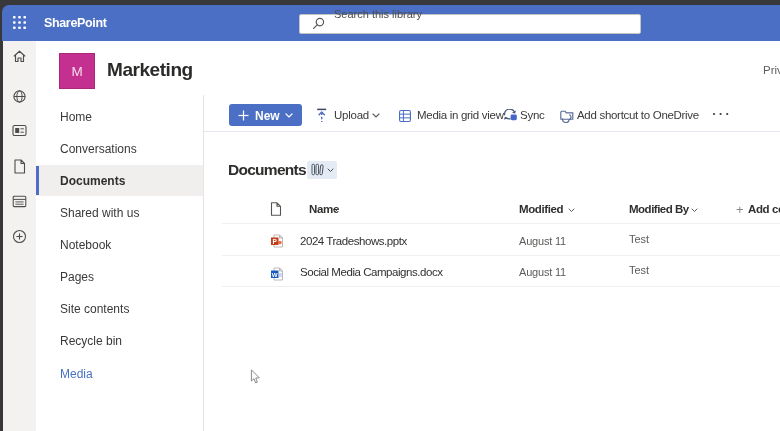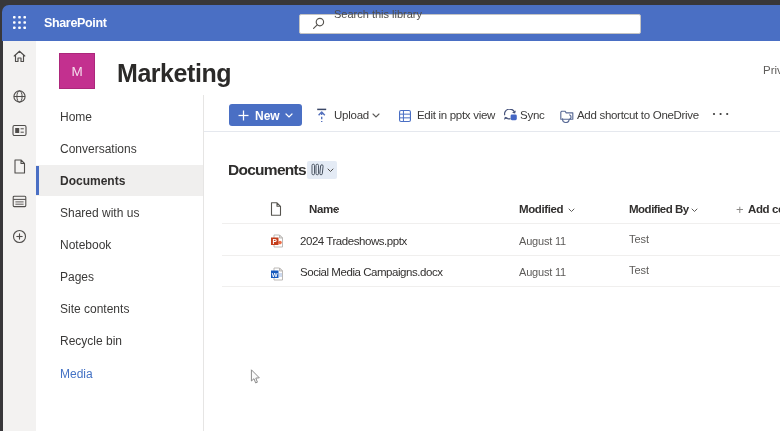--- a/index.html
+++ b/index.html
@@ -63,21 +63,21 @@
   <line x1="3.4" y1="9.2" x2="11.6" y2="9.2" stroke="#4f4d4b" stroke-width="0.9"></line>
 </svg>
 <svg class="abs" style="left:12px;top:229px;" width="15" height="15" viewBox="0 0 15 15">
   <circle cx="7.5" cy="7.5" r="6" fill="none" stroke="#4f4d4b" stroke-width="1.1"></circle>
   <line x1="7.5" y1="4.4" x2="7.5" y2="10.6" stroke="#4f4d4b" stroke-width="1.1"></line>
   <line x1="4.4" y1="7.5" x2="10.6" y2="7.5" stroke="#4f4d4b" stroke-width="1.1"></line>
 </svg>
 
 <div class="abs" style="left:59px;top:53px;width:36px;height:36px;background:#c3308f;border:1px solid rgba(120,20,80,0.3);"></div>
 <div class="abs" style="left:59px;top:53px;width:36px;height:36px;color:#f4dcec;font-size:13.5px;text-align:center;line-height:38px;">M</div>
-<div class="abs" style="left:117px;top:59px;color:#2b2a29;font-size:25px;font-weight:bold;letter-spacing:-0.45px;text-align:right;">Marketing</div>
+<div class="abs" style="left:107px;top:59px;color:#2b2a29;font-size:19px;font-weight:bold;letter-spacing:-0.45px;text-align:right;">Marketing</div>
 <div class="abs" style="left:763px;top:64px;color:#5f5d5b;font-size:11.5px;white-space:nowrap;">Private group</div>
 
 <div class="abs" style="left:203px;top:95px;width:1px;height:336px;background:#e6e5e4;"></div>
 <div class="abs" style="left:36px;top:165px;width:167px;height:31px;background:#f0efee;"></div>
 <div class="abs" style="left:36px;top:166px;width:3px;height:29px;background:#4a6fc4;"></div>
 <div class="abs" style="left:60px;top:110px;font-size:12px;color:#3a3938;">Home</div>
 <div class="abs" style="left:60px;top:142px;font-size:12px;color:#3a3938;">Conversations</div>
 <div class="abs" style="left:60px;top:174px;font-size:12px;color:#32302f;font-weight:bold;">Documents</div>
 <div class="abs" style="left:60px;top:206px;font-size:12px;color:#3a3938;">Shared with us</div>
 <div class="abs" style="left:60px;top:238px;font-size:12px;color:#3a3938;">Notebook</div>
@@ -105,21 +105,21 @@
 <svg class="abs" style="left:372px;top:113px;" width="8" height="5" viewBox="0 0 8 5">
   <path d="M1 1 L4 4 L7 1" fill="none" stroke="#5d5b59" stroke-width="1.1" stroke-linecap="round"></path>
 </svg>
 
 <svg class="abs" style="left:399px;top:110px;" width="12" height="12" viewBox="0 0 13 13">
   <rect x="0.6" y="0.6" width="11.8" height="11.8" rx="1.6" fill="none" stroke="#4a6fc4" stroke-width="1.2"></rect>
   <line x1="0.6" y1="4.5" x2="12.4" y2="4.5" stroke="#4a6fc4" stroke-width="1.1"></line>
   <line x1="0.6" y1="8.5" x2="12.4" y2="8.5" stroke="#4a6fc4" stroke-width="1.1"></line>
   <line x1="4.8" y1="0.6" x2="4.8" y2="12.4" stroke="#4a6fc4" stroke-width="1.1"></line>
 </svg>
-<div class="abs" style="left:417px;top:109px;color:#3b3a39;font-size:11.5px;letter-spacing:-0.3px;">Edit in pptx view</div>
+<div class="abs" style="left:417px;top:109px;color:#3b3a39;font-size:11.5px;letter-spacing:-0.3px;">Media in grid view</div>
 
 <svg class="abs" style="left:503px;top:109px;" width="14" height="13" viewBox="0 0 14 13">
   <path d="M1.8 6.2 A 5 4.6 0 0 1 11.6 3.4" fill="none" stroke="#44517a" stroke-width="1.15"></path>
   <path d="M12.9 1.4 L12.1 4.6 L9 3.7 Z" fill="#44517a"></path>
   <rect x="7.6" y="5.6" width="6.2" height="5.6" rx="1.4" fill="#4466c4"></rect>
   <path d="M7.4 9.6 A 5 4.6 0 0 1 2.4 8.6" fill="none" stroke="#44517a" stroke-width="1.15"></path>
   <path d="M1 10.8 L1.9 7.7 L4.9 8.7 Z" fill="#44517a"></path>
 </svg>
 <div class="abs" style="left:520px;top:109px;color:#3b3a39;font-size:11.5px;letter-spacing:-0.25px;">Sync</div>
 

